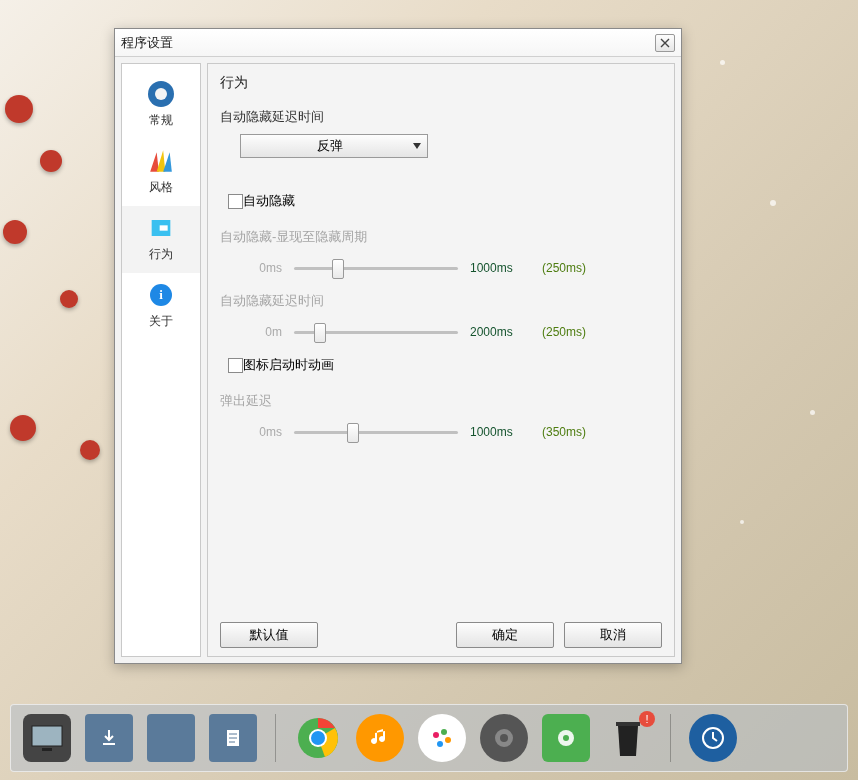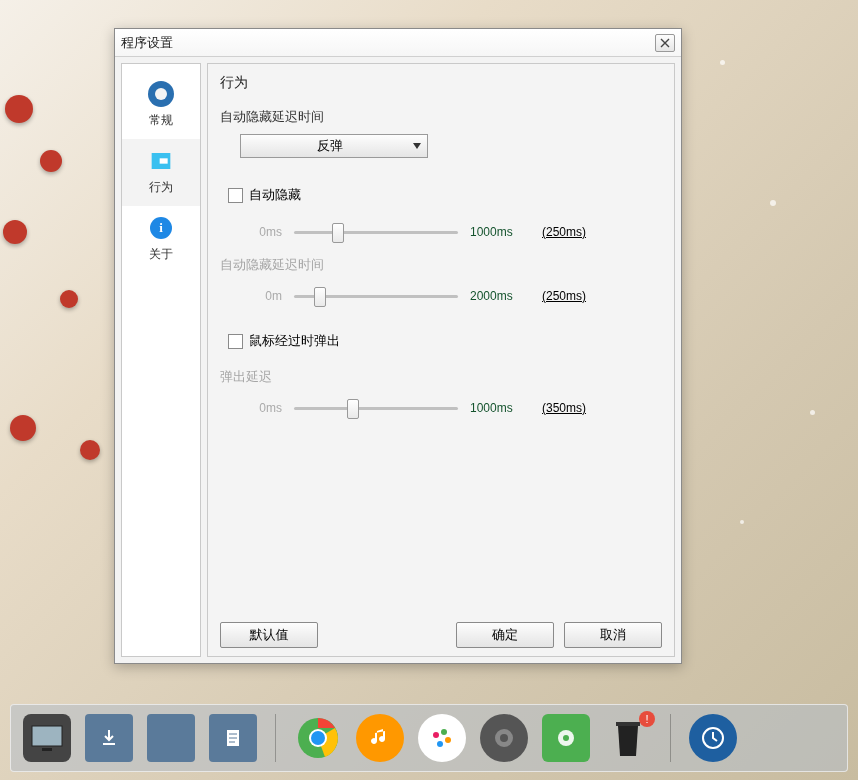--- a/index.html
+++ b/index.html
@@ -46,36 +46,36 @@
 
   .content {
     flex:1; background:#f4f4f4; border:1px solid #c9c9c9; padding:10px 12px 8px;
     display:flex; flex-direction:column;
   }
   .section-title { font-size:14px; color:#222; margin-bottom:12px; }
   .group-label { font-size:13px; color:#333; margin:4px 0 8px; }
   .group-label.disabled { color:#a5a5a5; }
 
   .dropdown {
-    width:188px; height:24px; margin-left:20px; margin-bottom:12px;
+    width:188px; height:24px; margin-left:20px; margin-bottom:30px;
     border:1px solid #9a9a9a; background:linear-gradient(#fdfdfd,#e5e5e5);
     display:flex; align-items:center; padding:0 6px; cursor:pointer;
   }
   .dropdown .dd-text { flex:1; text-align:center; }
   .dropdown .dd-arrow { border-left:4px solid transparent; border-right:4px solid transparent; border-top:6px solid #333; }
 
-  .check-row { display:flex; align-items:center; gap:6px; margin:16px 0 14px 8px;text-align:center; }
+  .check-row { display:flex; align-items:center; margin:4px 0 14px 8px;text-align:center; }
   .checkbox {
     width:15px; height:15px; border:1px solid #8a8a8a; background:#fff; cursor:pointer;
   }
 
   .slider-row { display:flex; align-items:center; gap:12px; margin:4px 0 10px 8px; }
   .slider-min { width:54px; text-align:right; color:#aaa; font-size:12px; }
   .slider-max { width:60px; color:#14532d; font-size:12px; }
-  .slider-val { width:56px; color:#000000; font-size:12px;text-decoration:underline; }
+  .slider-val { width:56px; color:#4d7c0f; font-size:12px; }
   .slider {
     position:relative; width:164px; height:20px;
   }
   .slider .track {
     position:absolute; left:0; right:0; top:9px; height:3px;
     background:#c0c0c0; border-radius:2px;
   }
   .slider .thumb {
     position:absolute; top:1px; width:12px; height:20px;
     background:linear-gradient(#fff,#e9e9e9); border:1px solid #999; border-radius:2px;
@@ -137,20 +137,30 @@
     </div>
   </div>
   <div class="body">
     <div class="sidebar">
       <div class="sb-item">
         <div class="ic">
             <div class="gear"></div>
           </div>
         <div class="lbl">常规</div>
       </div>
+      <div class="sb-item">
+        <div class="ic">
+          <svg class="fan" viewBox="0 0 24 24">
+              <path d="M2 22 L8 4 L10 22Z" fill="#e74c3c"></path>
+              <path d="M8 22 L14 2 L16 22Z" fill="#f1c40f"></path>
+              <path d="M14 22 L20 4 L22 22Z" fill="#3498db"></path>
+            </svg>
+        </div>
+        <div class="lbl">风格</div>
+      </div>
       <div class="sb-item active">
         <div class="ic">
           <svg viewBox="0 0 24 24">
               <rect x="5" y="6" width="14" height="12" fill="#3ac0f0"></rect>
               <rect x="11" y="10" width="6" height="4" fill="#fff"></rect>
             </svg>
         </div>
         <div class="lbl">行为</div>
       </div>
       <div class="sb-item">
@@ -168,20 +178,21 @@
       <div class="dropdown">
         <span class="dd-text">反弹</span>
         <span class="dd-arrow"></span>
       </div>
 
       <div class="check-row">
         <div class="checkbox"></div>
         <span>自动隐藏</span>
       </div>
 
+      <div class="group-label disabled">自动隐藏-显现至隐藏周期</div>
       <div class="slider-row">
         <span class="slider-min">0ms</span>
         <div class="slider">
           <div class="track"></div>
           <div class="thumb" style="left:38px"></div>
         </div>
         <span class="slider-max">1000ms</span>
         <span class="slider-val">(250ms)</span>
       </div>
 
@@ -191,21 +202,21 @@
         <div class="slider">
           <div class="track"></div>
           <div class="thumb" style="left:19.76px"></div>
         </div>
         <span class="slider-max">2000ms</span>
         <span class="slider-val">(250ms)</span>
       </div>
 
       <div class="check-row">
         <div class="checkbox"></div>
-        <span>鼠标经过时弹出</span>
+        <span>图标启动时动画</span>
       </div>
 
       <div class="group-label disabled">弹出延迟</div>
       <div class="slider-row">
         <span class="slider-min">0ms</span>
         <div class="slider">
           <div class="track"></div>
           <div class="thumb" style="left:53.199999999999996px"></div>
         </div>
         <span class="slider-max">1000ms</span>

